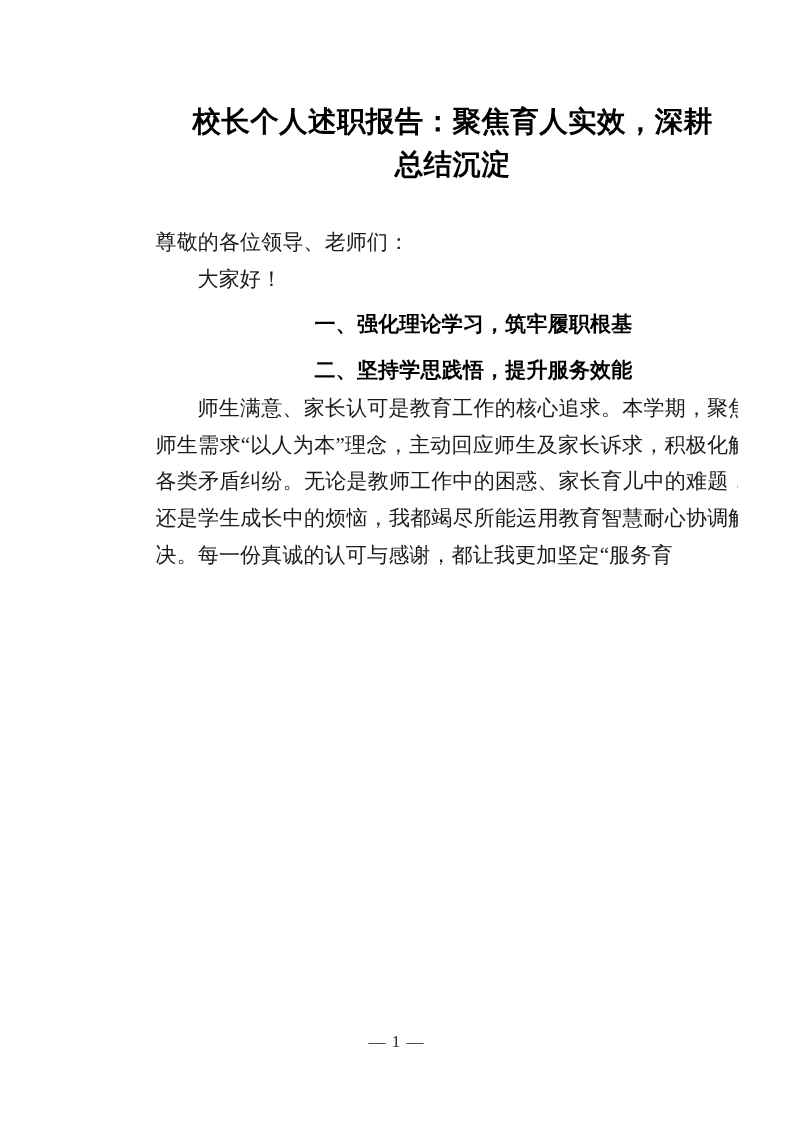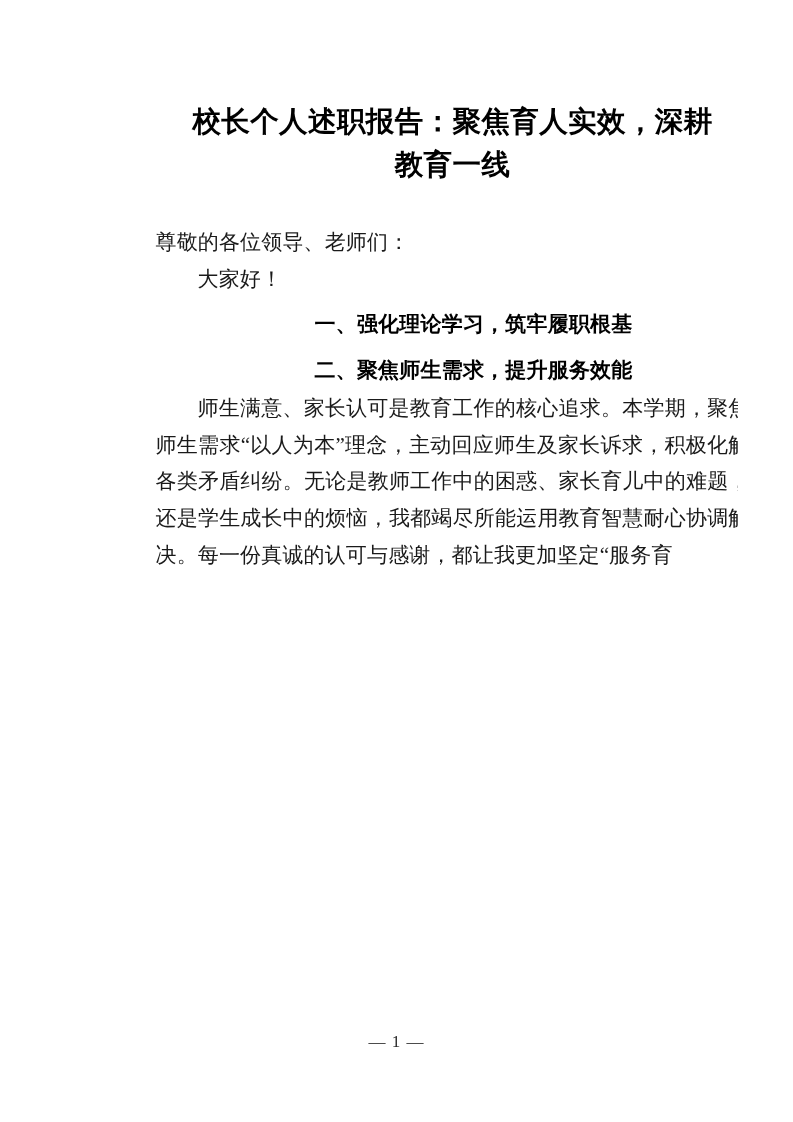--- a/index.html
+++ b/index.html
@@ -109,32 +109,32 @@
 </style>
 </head>
 <body>
 
 <div class="page">
 
   <div class="content">
 
     <h1 class="doc-title">
       <span>校长个人述职报告：聚焦育人实效，深耕</span><br>
-      <span>教育一线</span>
+      <span>总结沉淀</span>
     </h1>
 
     <p class="para no-indent salutation">尊敬的各位领导、老师们：</p>
 
     <p class="para indent">大家好！</p>
 
 
     <h2 class="section-heading gap-before-heading">一、强化理论学习，筑牢履职根基</h2>
 
 
-    <h2 class="section-heading gap-before-heading">二、聚焦师生需求，提升服务效能</h2>
+    <h2 class="section-heading gap-before-heading">二、坚持学思践悟，提升服务效能</h2>
 
     <p class="para indent gap-after-heading">师生满意、家长认可是教育工作的核心追求。本学期，聚焦师生需求“以人为本”理念，主动回应师生及家长诉求，积极化解各类矛盾纠纷。无论是教师工作中的困惑、家长育儿中的难题，还是学生成长中的烦恼，我都竭尽所能运用教育智慧耐心协调解决。每一份真诚的认可与感谢，都让我更加坚定“服务育</p>
 
   </div>
 
   <div class="page-footer">— 1 —</div>
 
 </div>
 
 </body></html>

